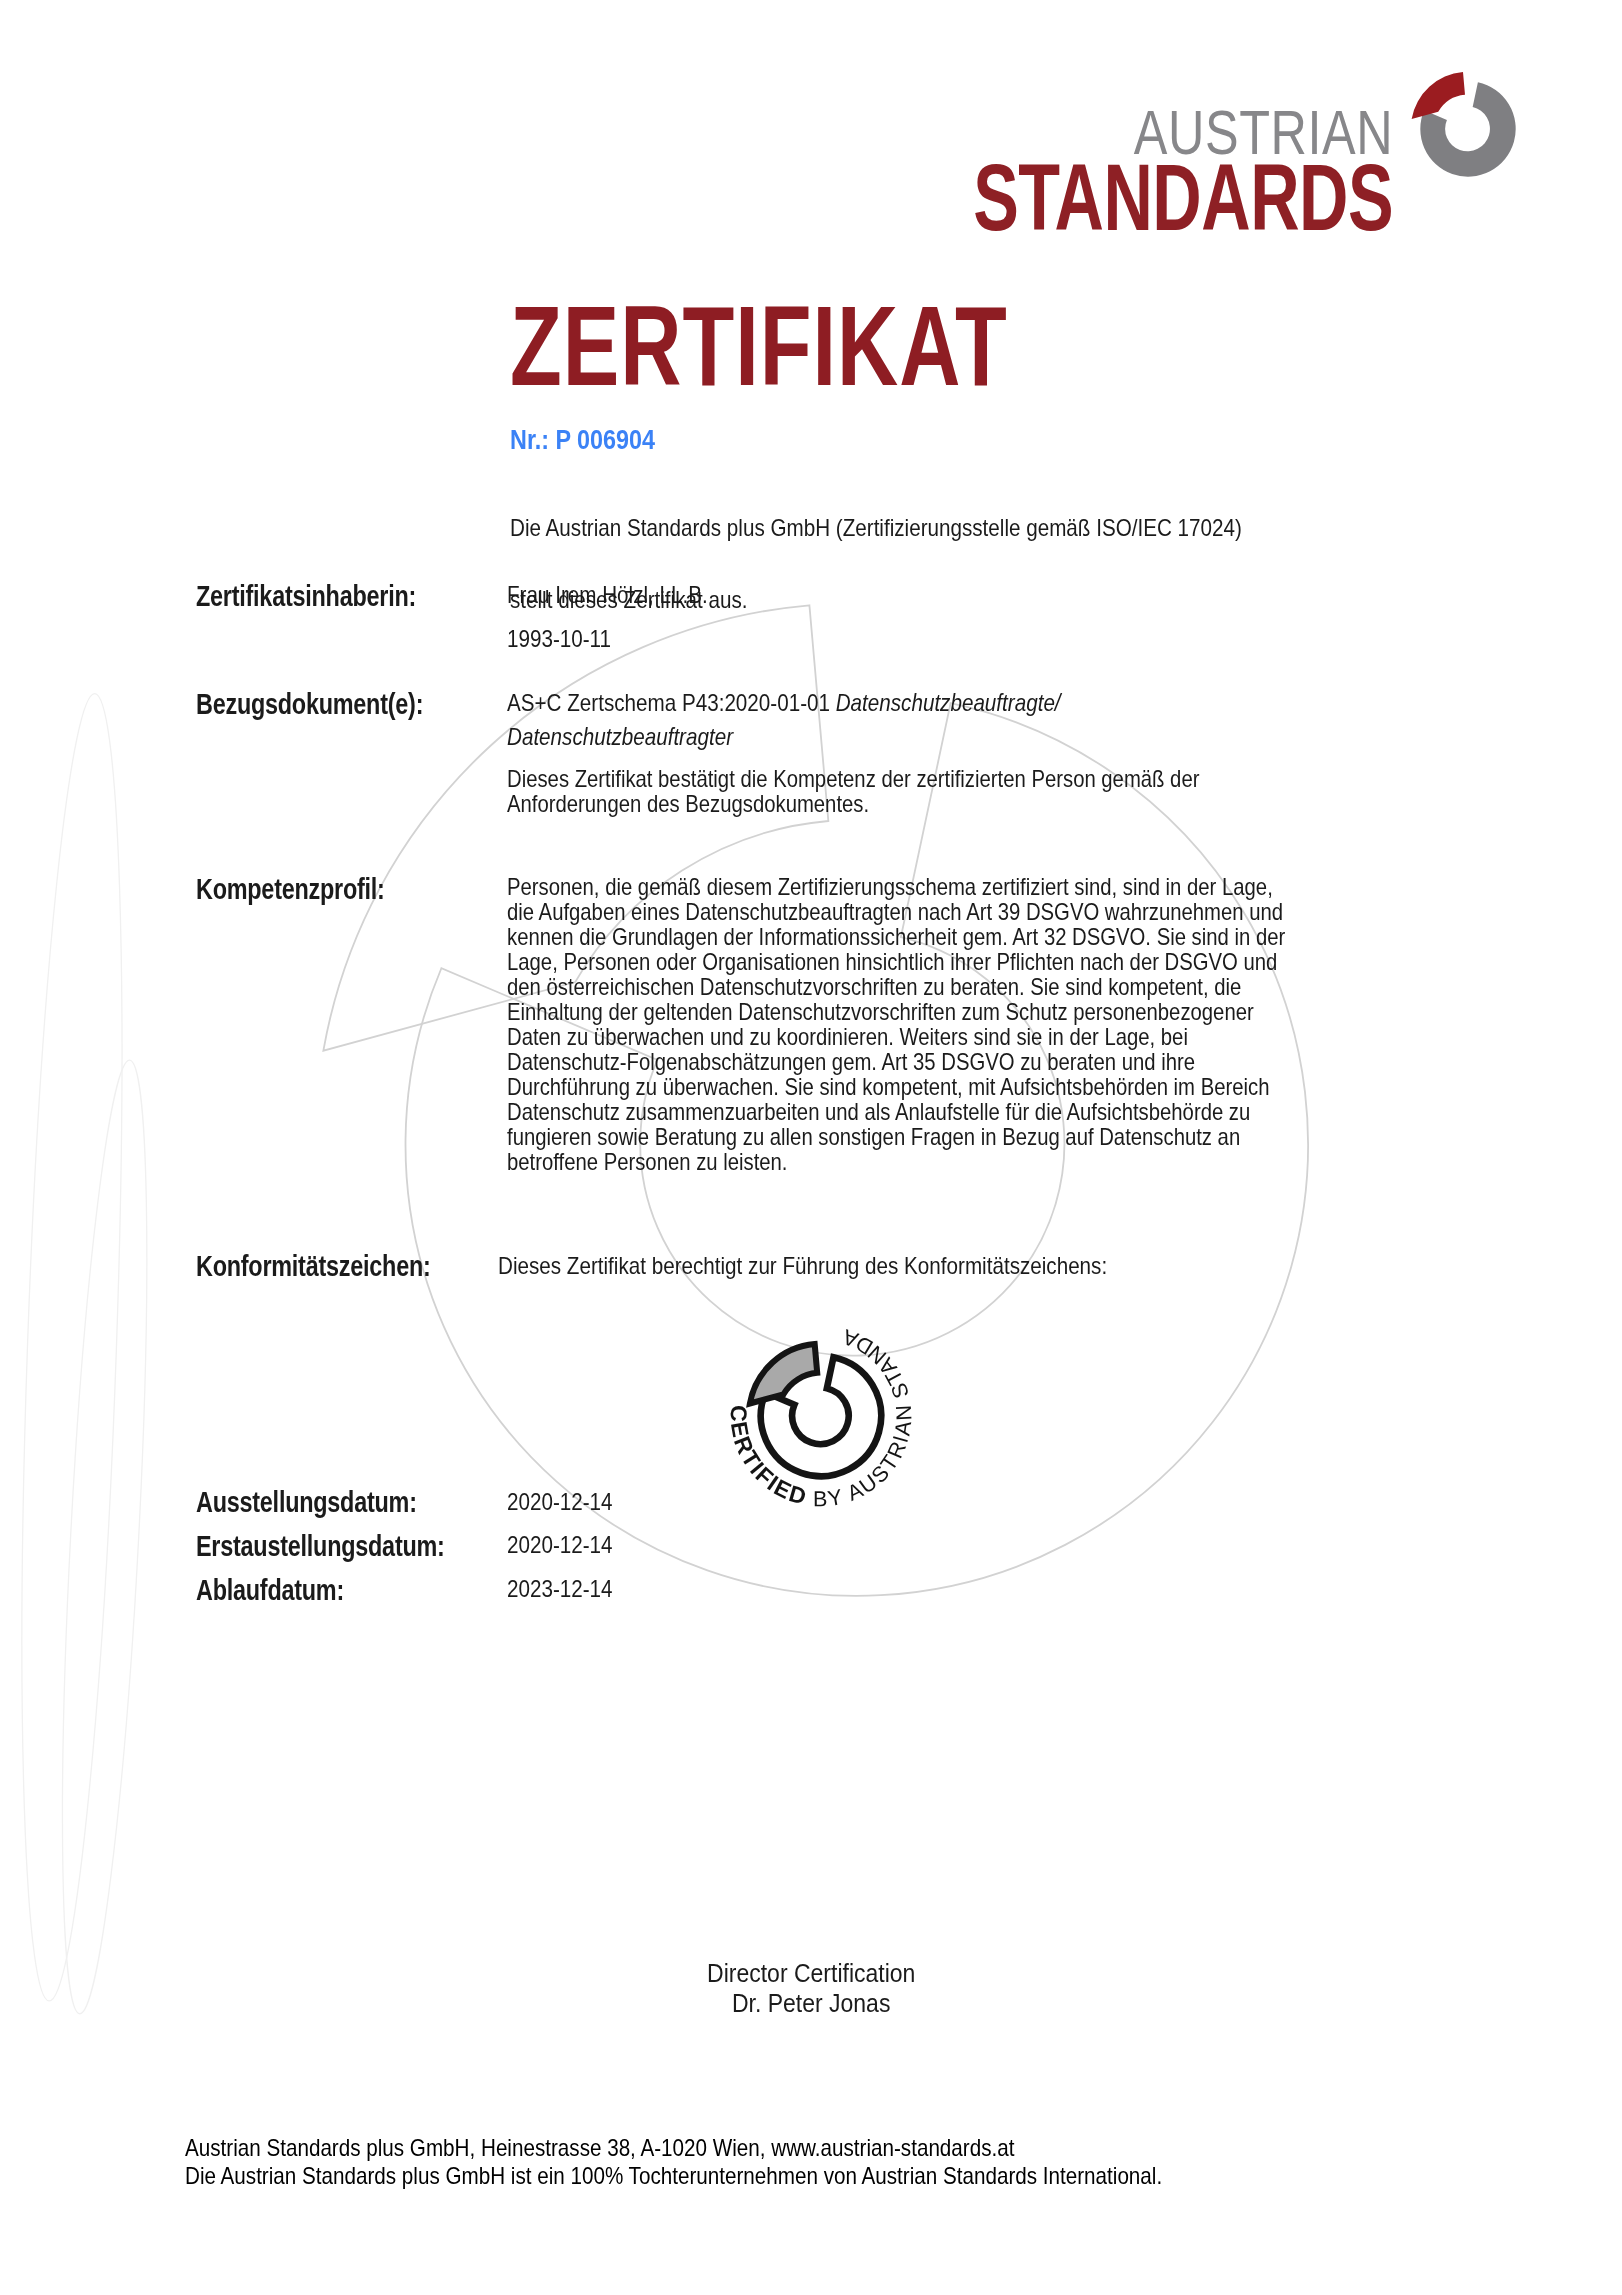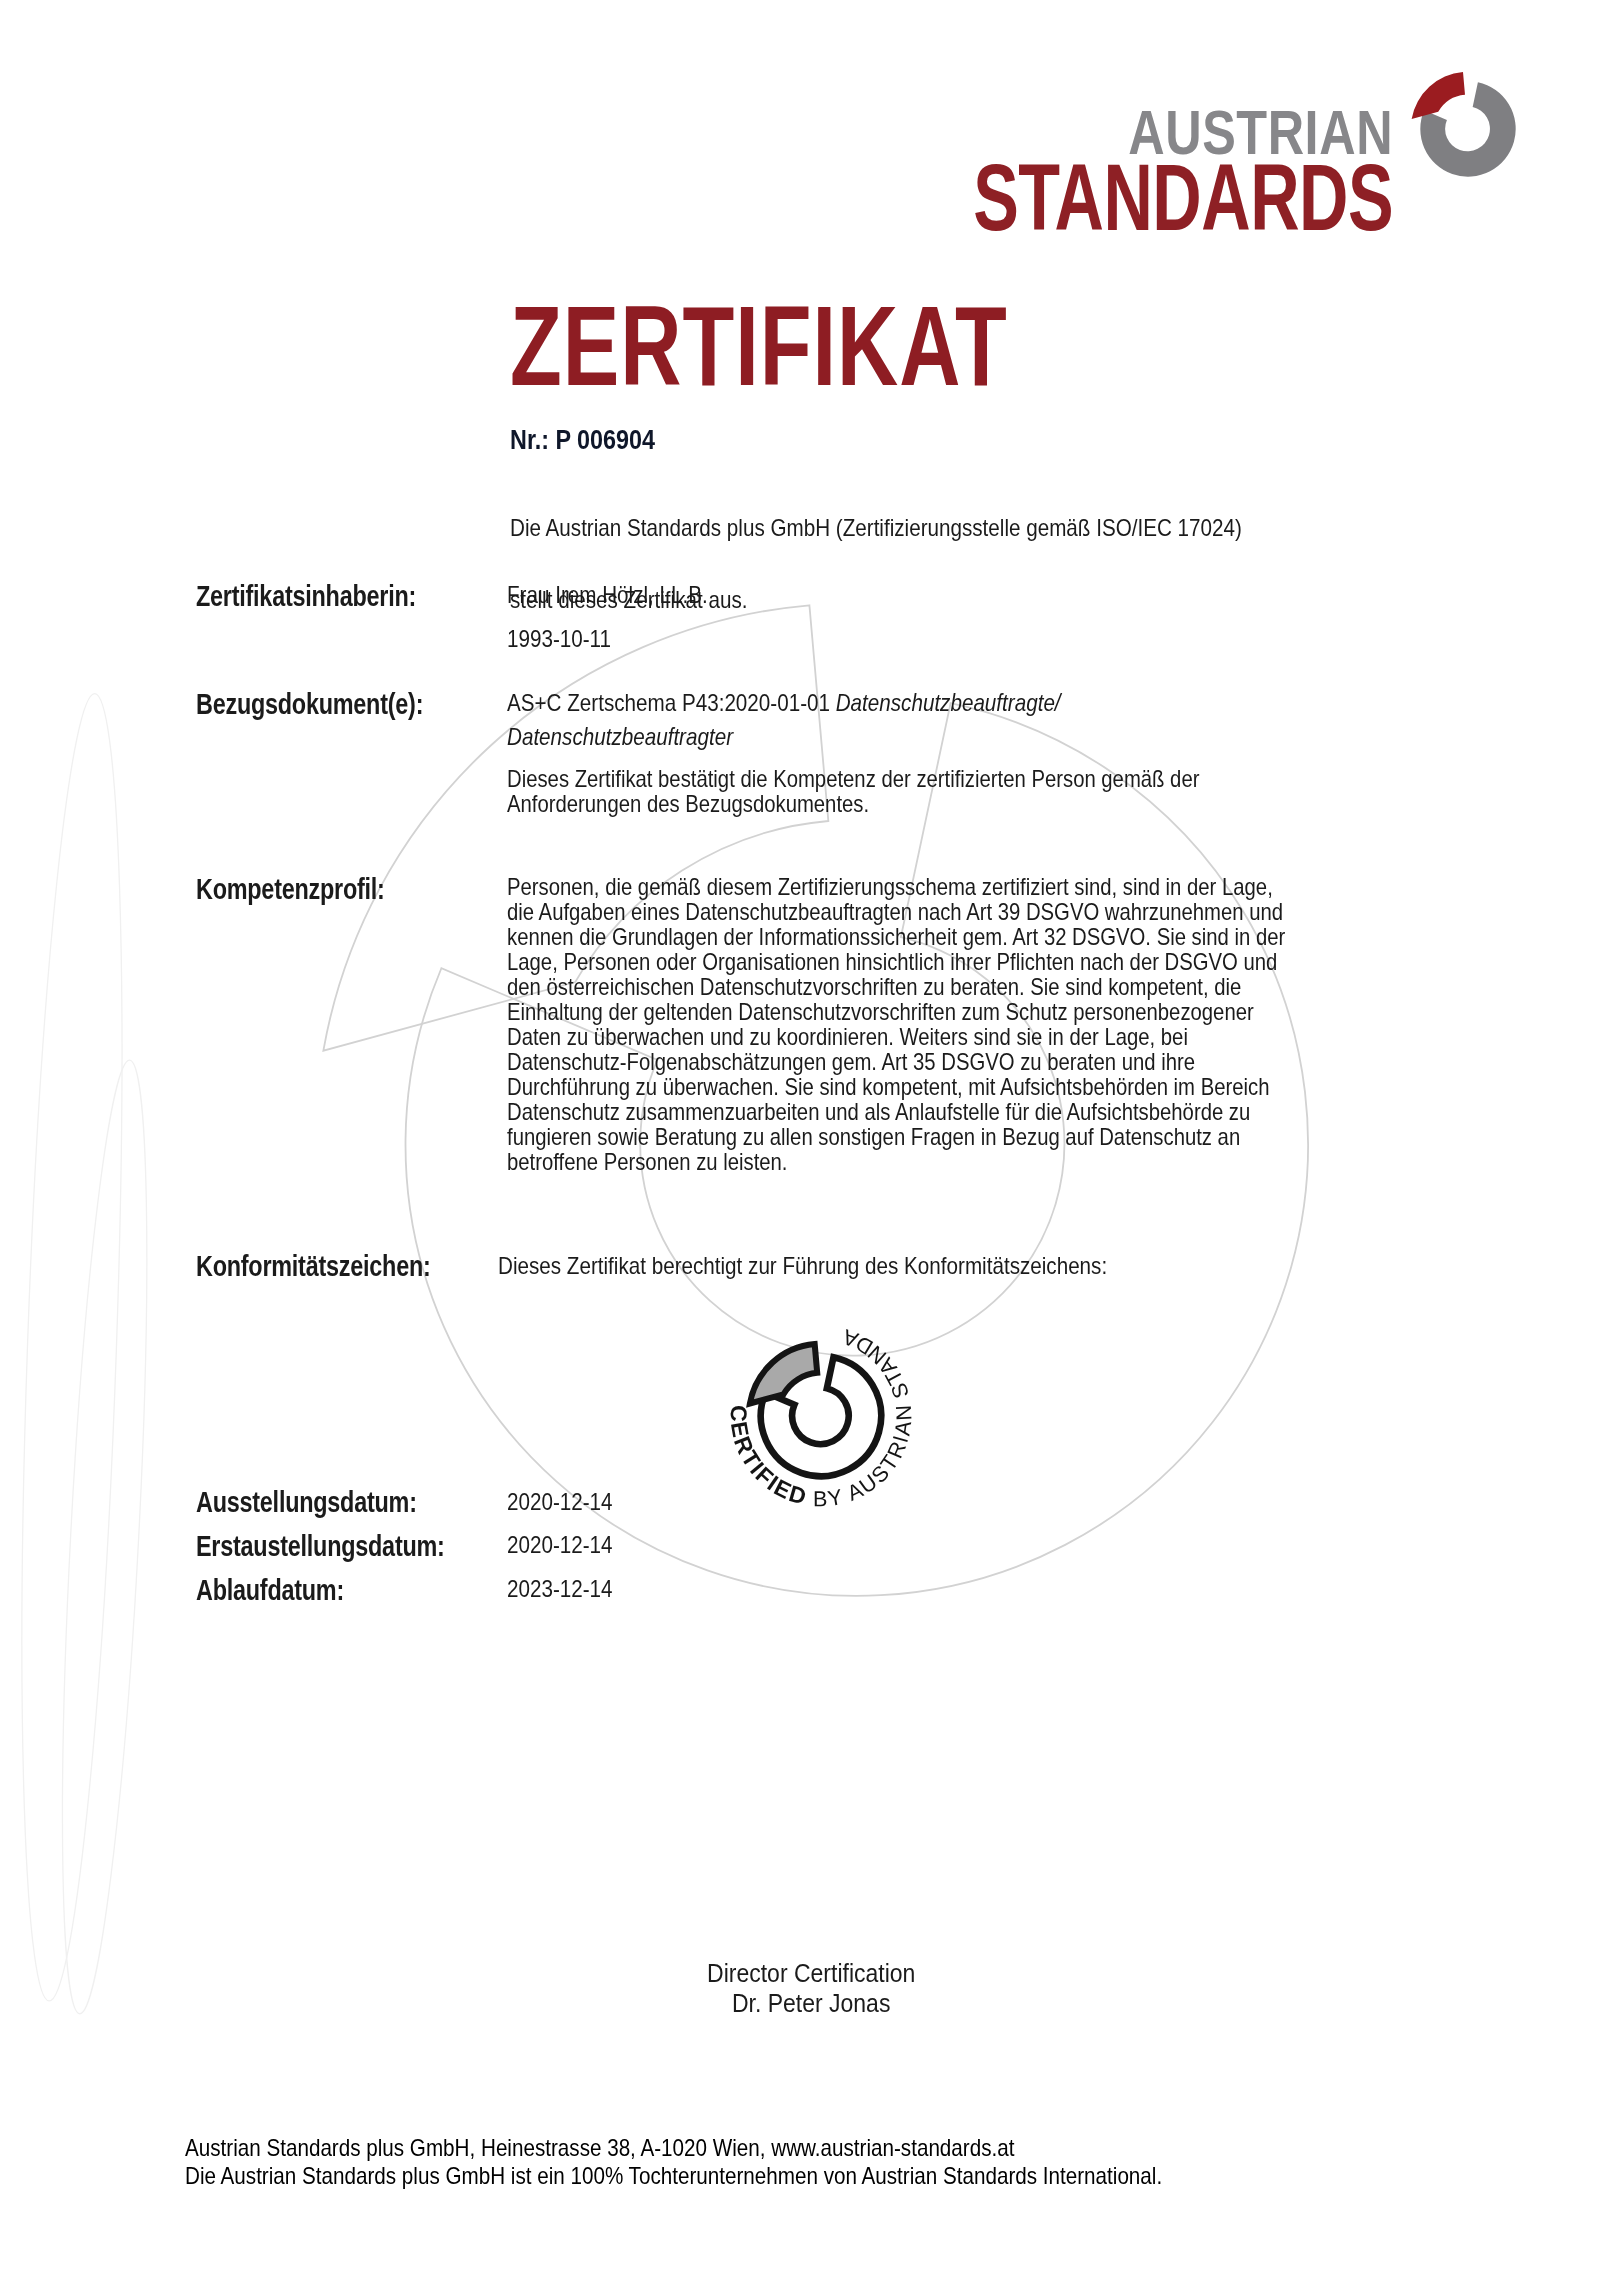--- a/index.html
+++ b/index.html
@@ -16,21 +16,21 @@
   .label .cond{transform:scaleX(0.78);}
   .body-txt{font-size:24px;}
   .para .line{line-height:25px;font-size:23.6px;}
   .intro .line{line-height:32px;font-size:24px;font-weight:normal;margin-top:40px;}
   .note .line{line-height:25px;font-size:23.6px;}
   .ftr .line{line-height:27.5px;font-size:24px;color:#000000;}
   .title-txt{
     font-size:113px;font-weight:bold;color:#8e1d23;letter-spacing:1.3px;
     transform:scaleX(0.75);transform-origin:0 0;white-space:nowrap;display:inline-block;
   }
-  .certno{font-size:27.5px;font-weight:bold;color:#0f172a;}
+  .certno{font-size:27.5px;font-weight:bold;color:#3b82f6;}
   .logo-austrian{font-size:63px;color:#87878a;letter-spacing:0.7px;transform:scaleX(0.80) ;}
   .logo-standards{font-size:95px;font-weight:bold;color:#8e2025;letter-spacing:-0.7px;transform:scaleX(0.72);}
   .sig{font-size:25px;line-height:30px;text-align:center;}
   .italic{font-style:italic;}
   .content{position:relative;z-index:2;}
   svg{display:block;}
   .wm{position:absolute;left:0;top:0;z-index:1;}
 </style>
 </head>
 <body>
@@ -52,21 +52,21 @@
       <use href="#as-wedge"></use>
     </g>
     <g fill="none" stroke="#f0f0f0" stroke-width="2">
       <ellipse cx="110" cy="2060" rx="68" ry="1000" transform="rotate(2 110 2060)"></ellipse>
       <ellipse cx="160" cy="2350" rx="52" ry="730" transform="rotate(3 160 2350)"></ellipse>
     </g>
   </svg>
 
   <div class="content">
 
-    <div class="abs" style="right:229px;top:96px;text-align:right;font-weight:bold;">
+    <div class="abs" style="right:229px;top:96px;text-align:right;">
       <span class="cond-r logo-austrian">AUSTRIAN</span>
     </div>
     <div class="abs" style="right:229px;top:143px;text-align:right;">
       <span class="cond-r logo-standards">STANDARDS</span>
     </div>
     <svg class="abs" style="left:1370px;top:29px;" width="196" height="196" viewBox="0 0 300 300">
       <g transform="translate(150,153) scale(0.73)">
         <use href="#as-ring" fill="#7f7f82"></use>
         <use href="#as-wedge" fill="#9b1c20"></use>
       </g>

